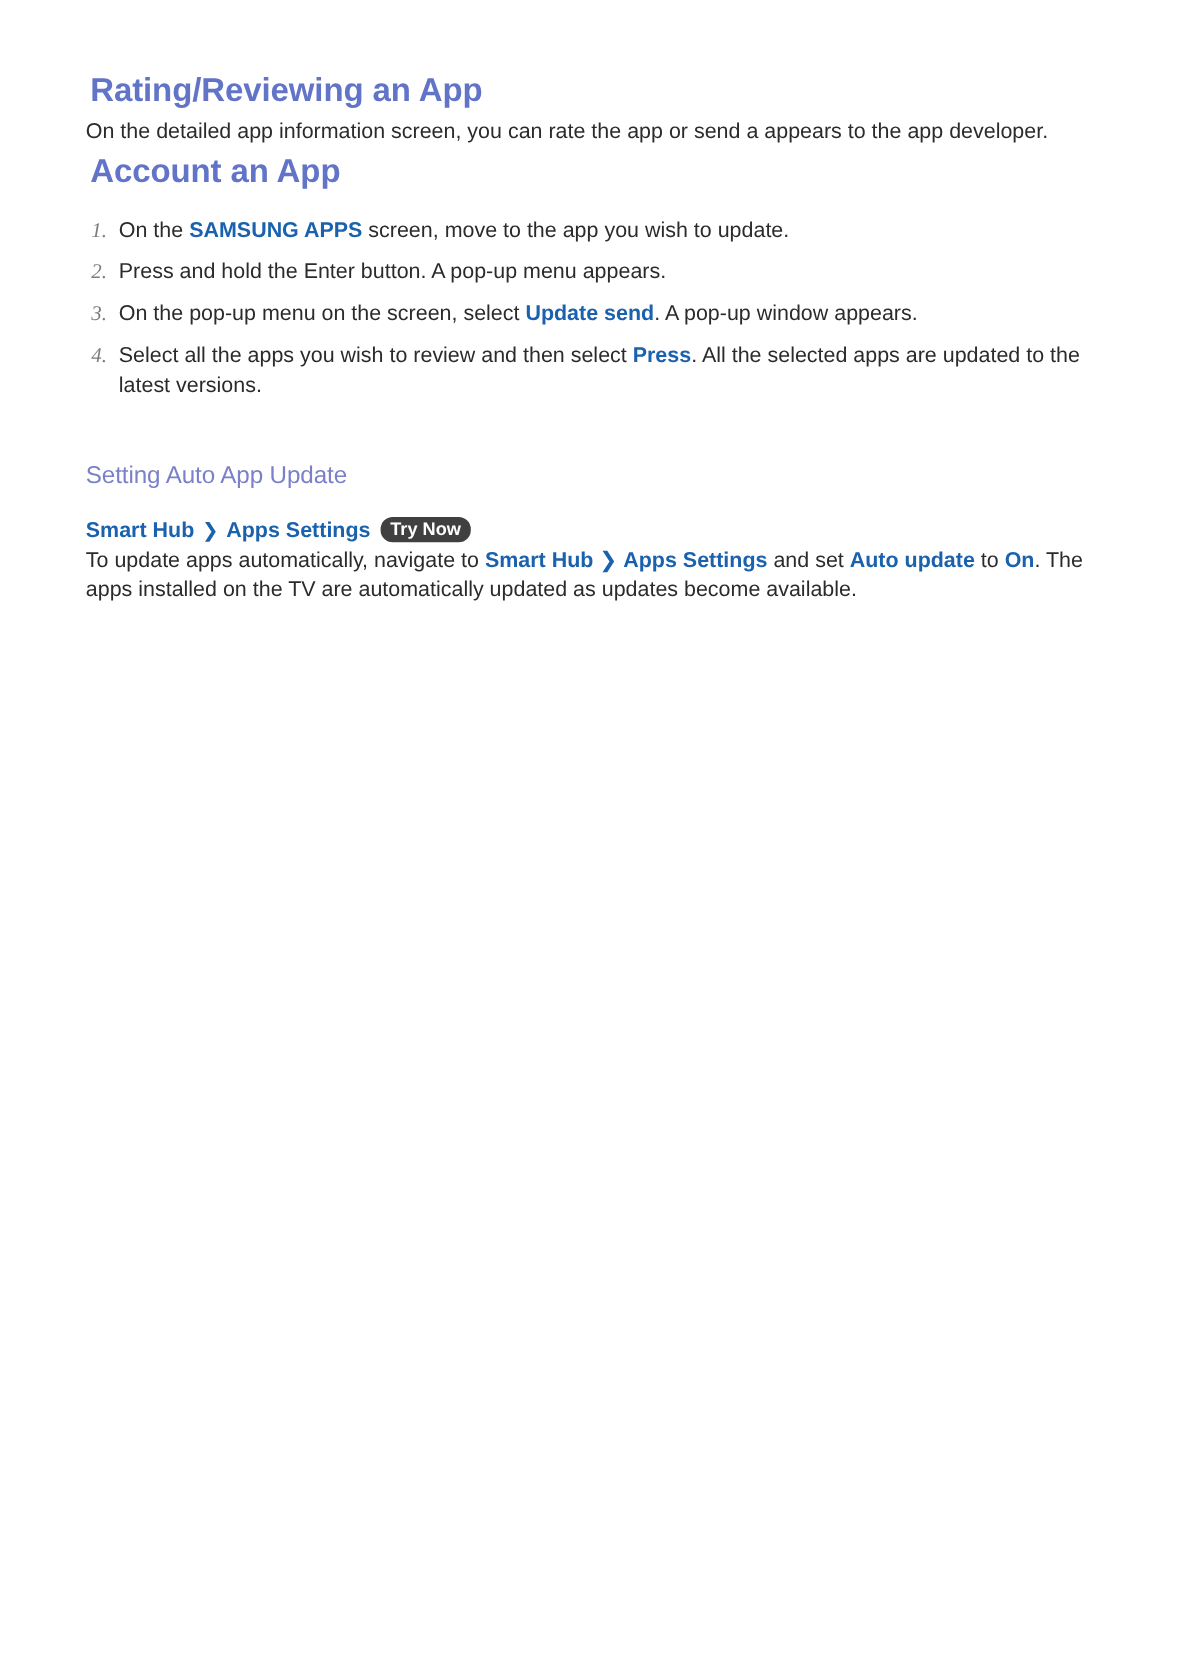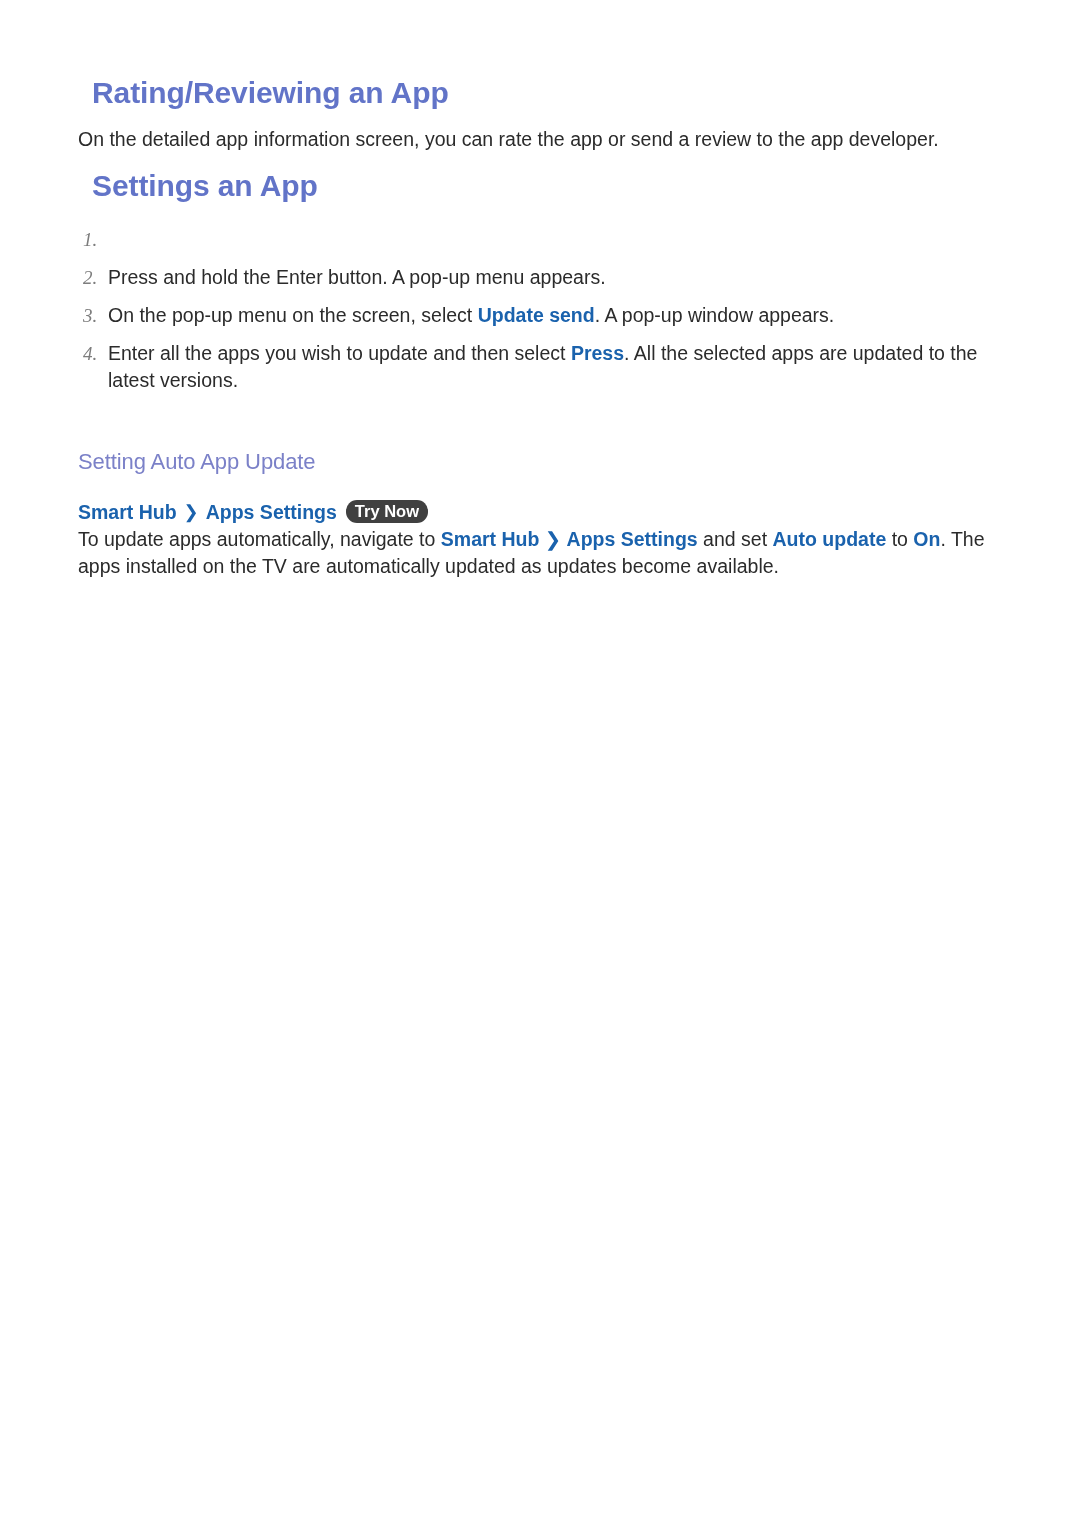--- a/index.html
+++ b/index.html
@@ -29,21 +29,21 @@
     left: 78px;
     top: 60px;
     width: 920px;
   }
 
   
   h1.section-title {
     font-size: 30px;
     font-weight: bold;
     color: #6274c8;
-    margin: 14px;
+    margin: 4px;
     padding: 0;
     line-height: 1.25;
     letter-spacing: -0.1px;
   }
   .h1-block-1 { margin-top: 0px; }
   .h1-block-2 { margin-top: 103px; }
 
   h2.sub-title {
     font-size: 22px;
     font-weight: normal;
@@ -160,48 +160,51 @@
   }
 </style>
 </head>
 <body>
 
 <div class="page">
   <div class="content">
 
     <h1 class="section-title h1-block-1">Rating/Reviewing an App</h1>
 
-    <p class="body-text para-intro">On the detailed app information screen, you can rate the app or send a review to the app developer.</p>
-
-
-    <h1 class="section-title h1-block-2">Settings an App</h1>
+    <p class="body-text para-intro">On the detailed app information screen, you can rate the app or send a appears to the app developer.</p>
+
+
+    <h1 class="section-title h1-block-2">Account an App</h1>
 
     <ol class="steps">
       <li>
         <span class="step-num">1.</span>
+        <span class="step-text">
+          <span>On the </span><span class="kw">SAMSUNG APPS</span><span> screen, move to the app you wish to update.</span>
+        </span>
       </li>
 
       <li>
         <span class="step-num">2.</span>
         <span class="step-text">
           <span>Press and hold the Enter button. A pop-up menu appears.</span>
         </span>
       </li>
 
       <li>
         <span class="step-num">3.</span>
         <span class="step-text">
           <span>On the pop-up menu on the screen, select </span><span class="kw">Update send</span><span>. A pop-up window appears.</span>
         </span>
       </li>
 
       <li>
         <span class="step-num">4.</span>
         <span class="step-text">
-          <span>Enter all the apps you wish to update and then select </span><span class="kw">Press</span><span>. All the selected apps are updated to the latest versions.</span>
+          <span>Select all the apps you wish to review and then select </span><span class="kw">Press</span><span>. All the selected apps are updated to the latest versions.</span>
         </span>
       </li>
     </ol>
 
     <h2 class="sub-title" style="margin-top:54px;">Setting Auto App Update</h2>
 
     <div class="breadcrumb">
       <span class="crumb">Smart Hub</span>
       <span class="crumb-sep">❯</span>
       <span class="crumb">Apps Settings</span>

